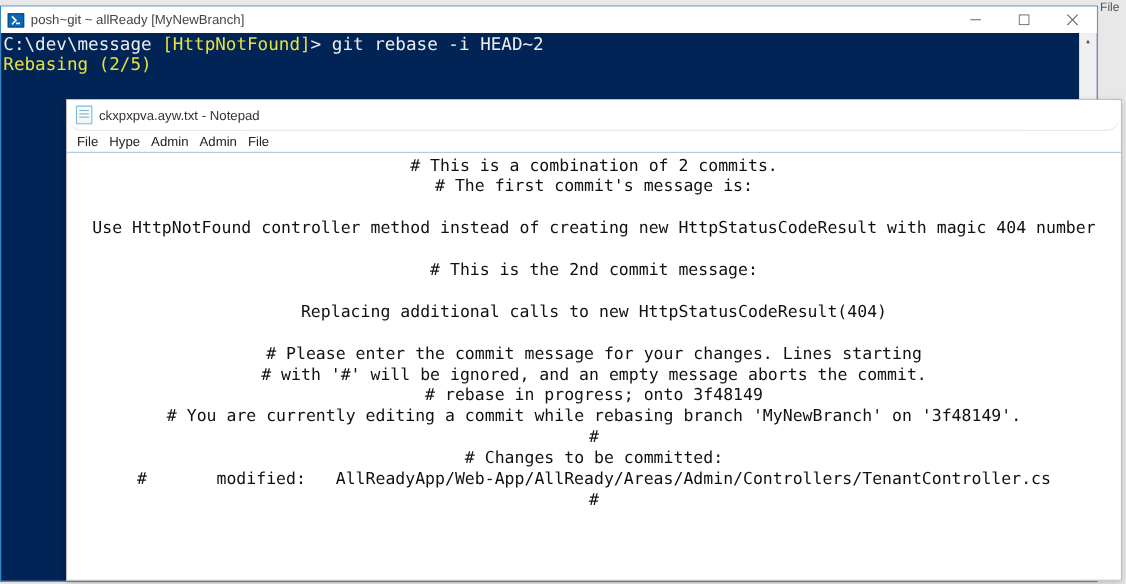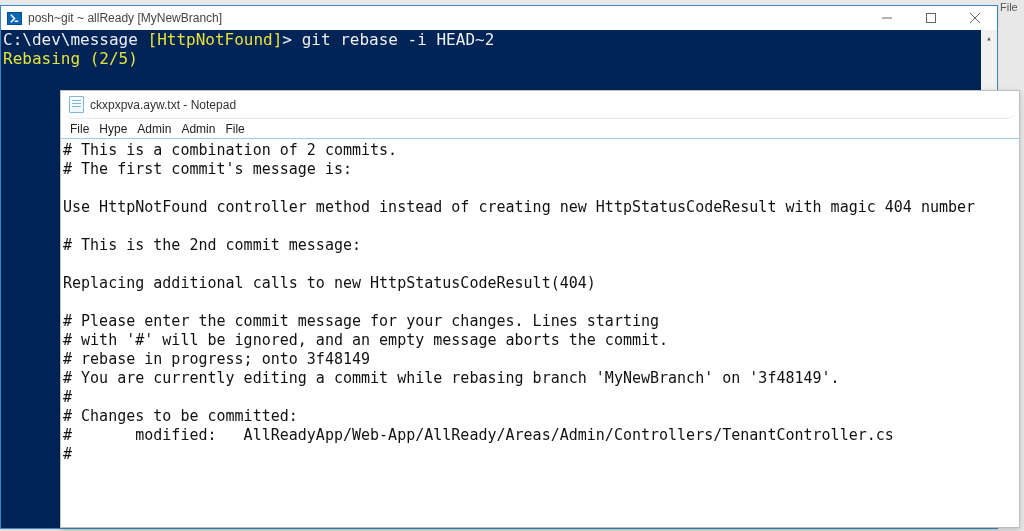--- a/index.html
+++ b/index.html
@@ -159,20 +159,21 @@
       padding: 1px 5px;
     }
     .np-content {
       padding: 2px 2px;
       font-family: Consolas, "Lucida Console", monospace;
       font-size: 15px;
       line-height: 19px;
       color: #111;
       white-space: pre;
       overflow: hidden;
+      text-align: center;
     }
   </style>
 </head>
 <body>
 
 <div class="side-label">File</div>
 
 <div class="ps-window">
   <div class="ps-titlebar">
     <span class="ps-icon">

